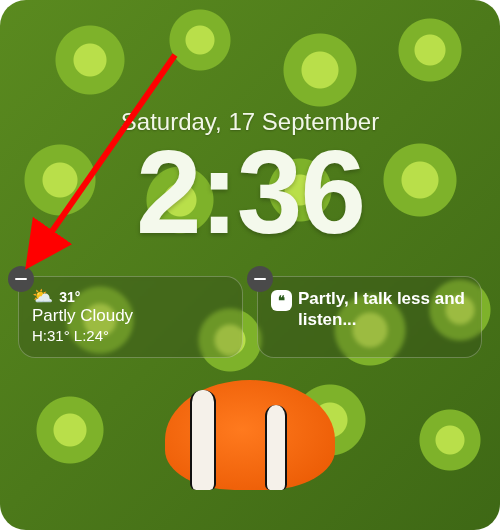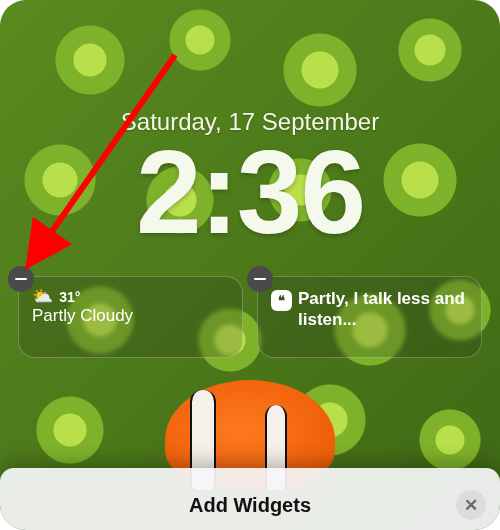--- a/index.html
+++ b/index.html
@@ -191,20 +191,21 @@
 
   <div class="widgets">
 
     <div class="widget">
       <div class="remove-badge"></div>
       <div class="w-row">
         <span class="weather-icon">⛅</span>
         <span class="w-temp">31°</span>
       </div>
       <div class="w-cond">Partly Cloudy</div>
+      <div class="w-hilo">H:31° L:24°</div>
     </div>
 
     <div class="widget">
       <div class="remove-badge"></div>
       <div class="quote-wrap">
         <span class="quote-icon">❝</span>
         <span class="quote-text">Partly, I talk less and listen...</span>
       </div>
     </div>
 
@@ -212,18 +213,14 @@
 
   <svg class="arrow" width="500" height="530" style="left:0;top:0">
     <defs>
       <marker id="ah" markerWidth="8" markerHeight="8" refX="6" refY="4" orient="auto">
         <path d="M0,0 L8,4 L0,8 Z" fill="#ff0000"></path>
       </marker>
     </defs>
     <line x1="175" y1="55" x2="32" y2="260" stroke="#ff0000" stroke-width="6" marker-end="url(#ah)"></line>
   </svg>
 
-  <div class="sheet">
-    <div class="sheet-title">Add Widgets</div>
-    <div class="sheet-close">✕</div>
-  </div>
 
 </div>
 
 </body></html>

